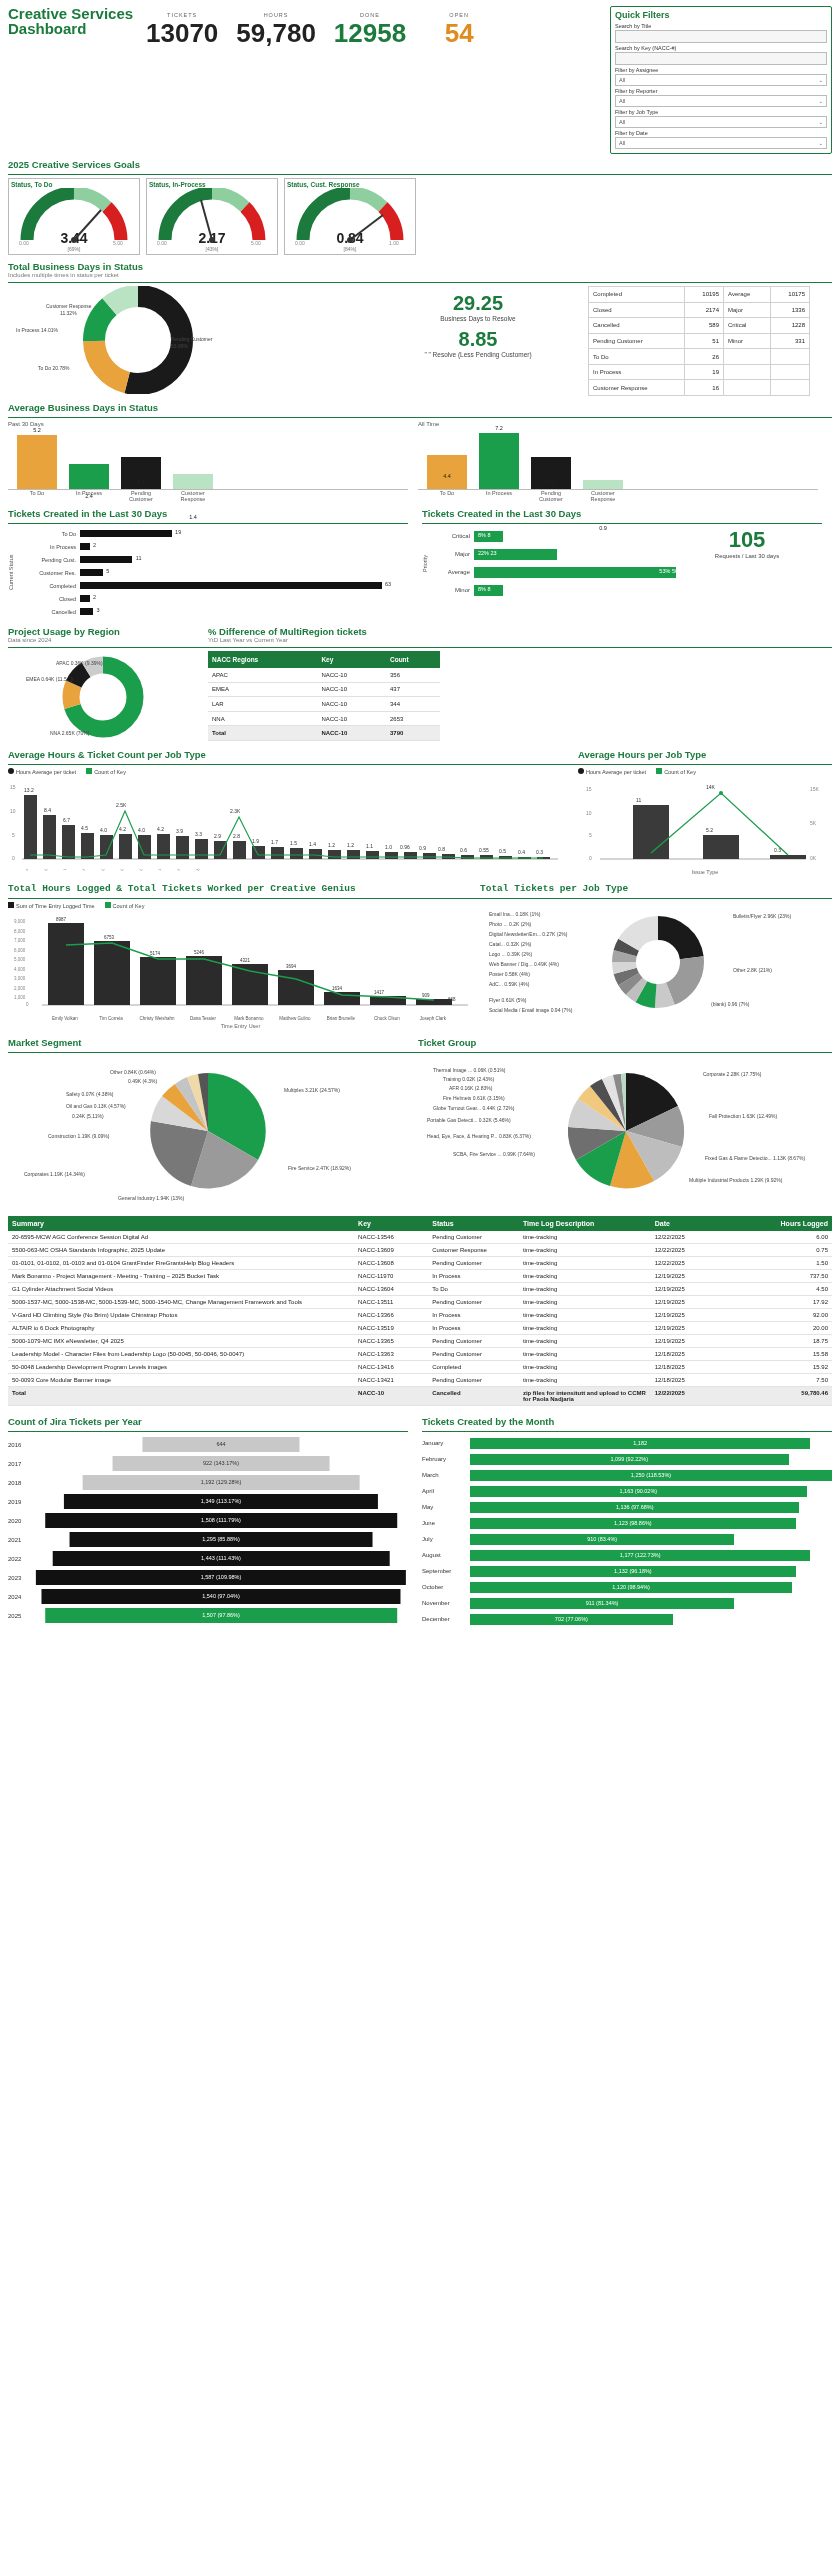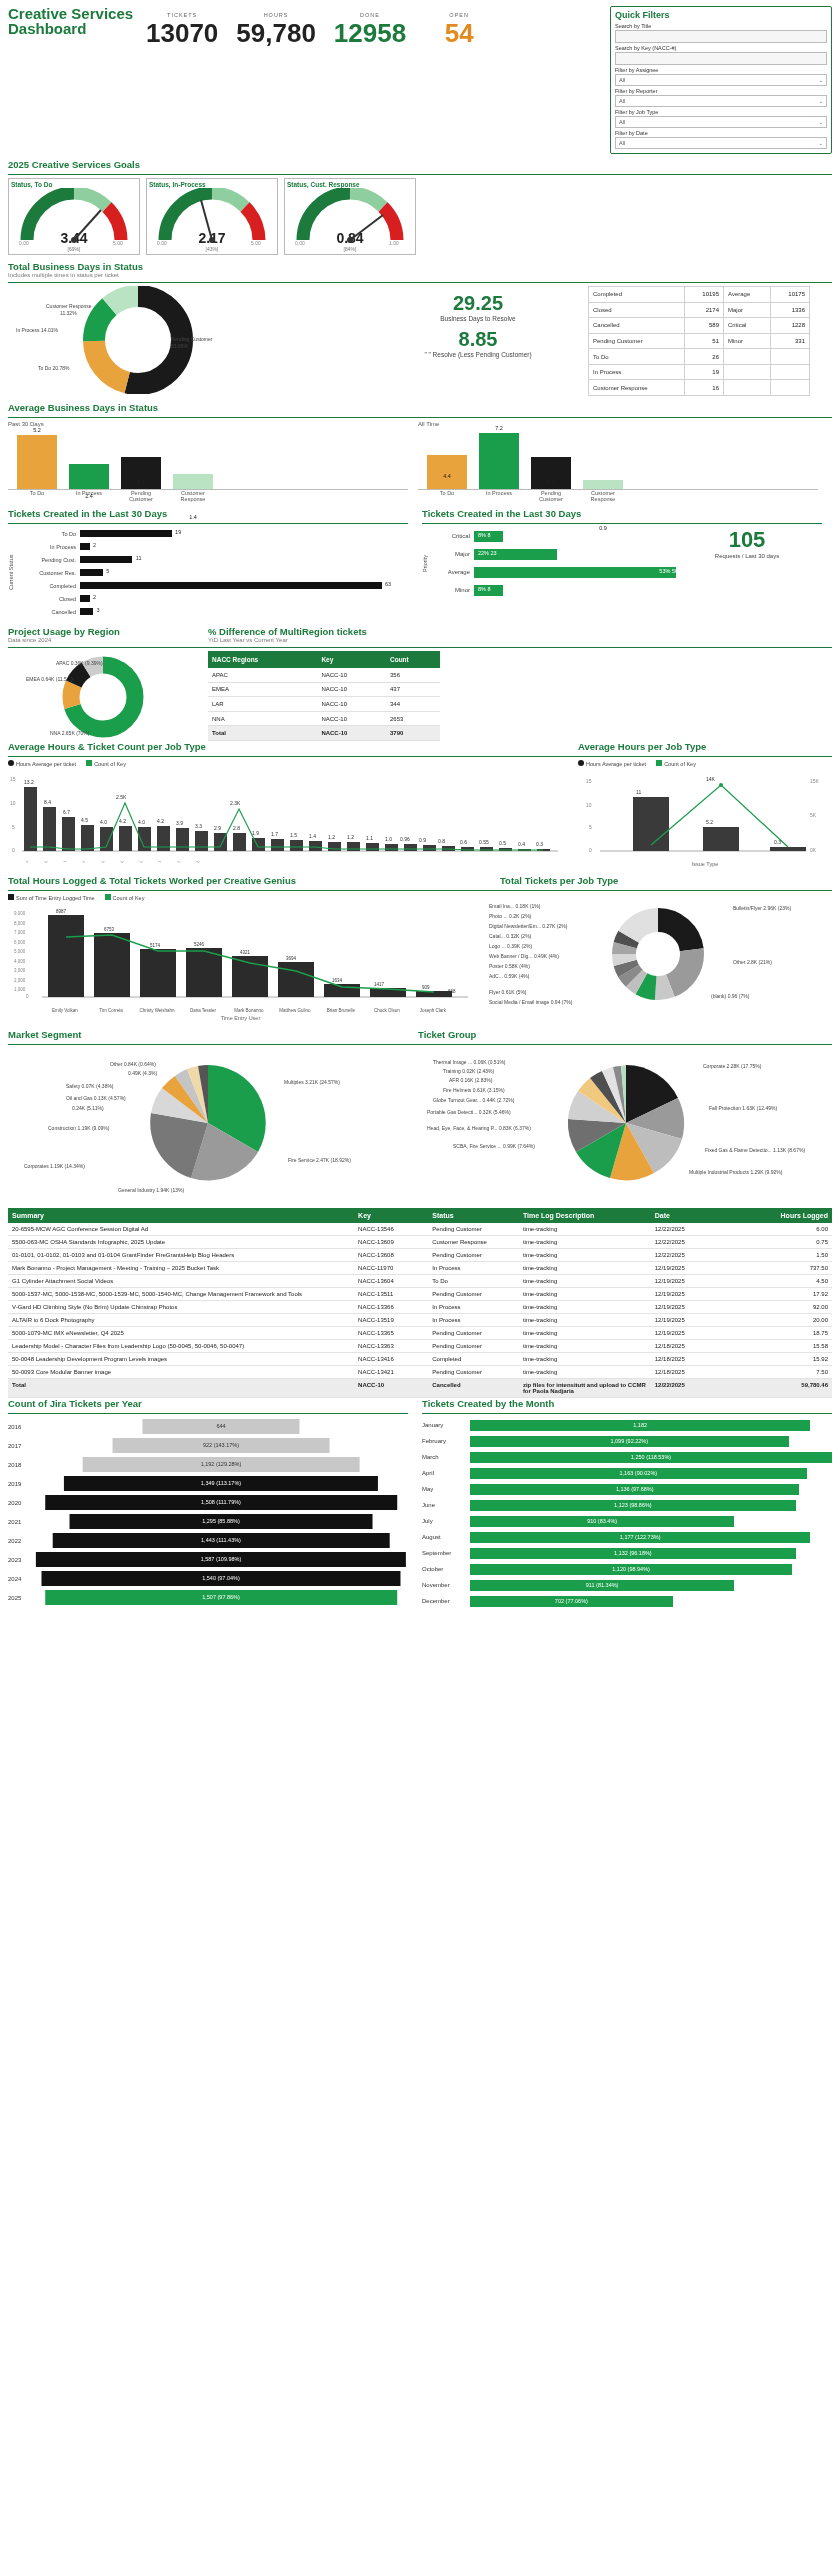--- a/index.html
+++ b/index.html
@@ -527,21 +527,21 @@
         <tr class="total">
           <td>Total</td>
           <td>NACC-10</td>
           <td>3790</td>
         </tr>
       </tbody>
         </table>
     </div>
   </div>
 
-  <div style="">
+  <div style="margin-top:8px;">
     <div style="display:flex; gap:10px;">
       <div style="width:560px;">
         <div class="sect-title">Average Hours &amp; Ticket Count per Job Type</div>
       </div>
       <div style="flex:1;">
         <div class="sect-title">Average Hours per Job Type</div>
       </div>
     </div>
     <div class="hr"></div>
     <div style="display:flex; gap:10px;">
@@ -654,21 +654,21 @@
           <text x="128" y="57" font-size="5" fill="#333">5.2</text>
           <text x="196" y="77" font-size="5" fill="#333">0.3</text>
           <text x="128" y="14" font-size="5" fill="#333">14K</text>
         </svg>
         <div style="text-align:center; font-size:5.5px; color:#666;">Issue Type</div>
       </div>
     </div>
   </div>
 
   <div style="margin-top:8px;">
-    <div style="display:flex; gap:22px;">
+    <div style="display:flex; gap:2px;font-family:Liberation Mono, monospace;">
       <div style="width:470px;">
         <div class="sect-title">Total Hours Logged &amp; Total Tickets Worked per Creative Genius</div>
       </div>
       <div style="flex:1;">
         <div class="sect-title">Total Tickets per Job Type</div>
       </div>
     </div>
     <div class="hr"></div>
     <div style="display:flex; gap:10px;">
       <div style="width:470px;">
@@ -950,21 +950,21 @@
           <td>NACC-10</td>
           <td>Cancelled</td>
           <td>zip files for intensitutt and upload to CCMR for Paola Nadjaria</td>
           <td>12/22/2025</td>
           <td class="r">59,780.46</td>
         </tr>
       </tbody>
     </table>
   </div>
 
-  <div style="display:flex; gap:14px;">
+  <div style="margin-top:10px; display:flex; gap:14px;">
     <div style="width:400px;">
       <div class="sect-title">Count of Jira Tickets per Year</div>
       <div class="hr"></div>
       <div class="yr-row">
           <div class="y">2016</div>
           <div class="track">
             <div class="fill grey" style="width:42%;">644</div>
           </div>
         </div>
       <div class="yr-row">

